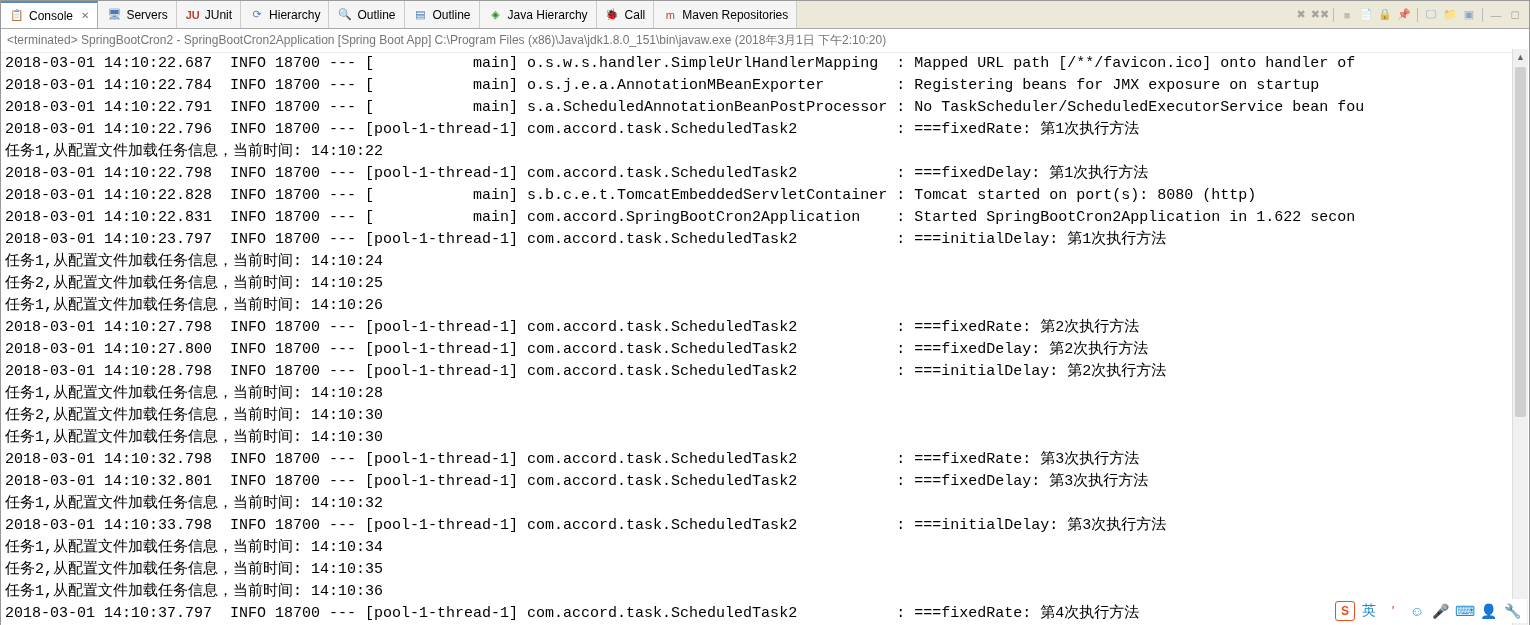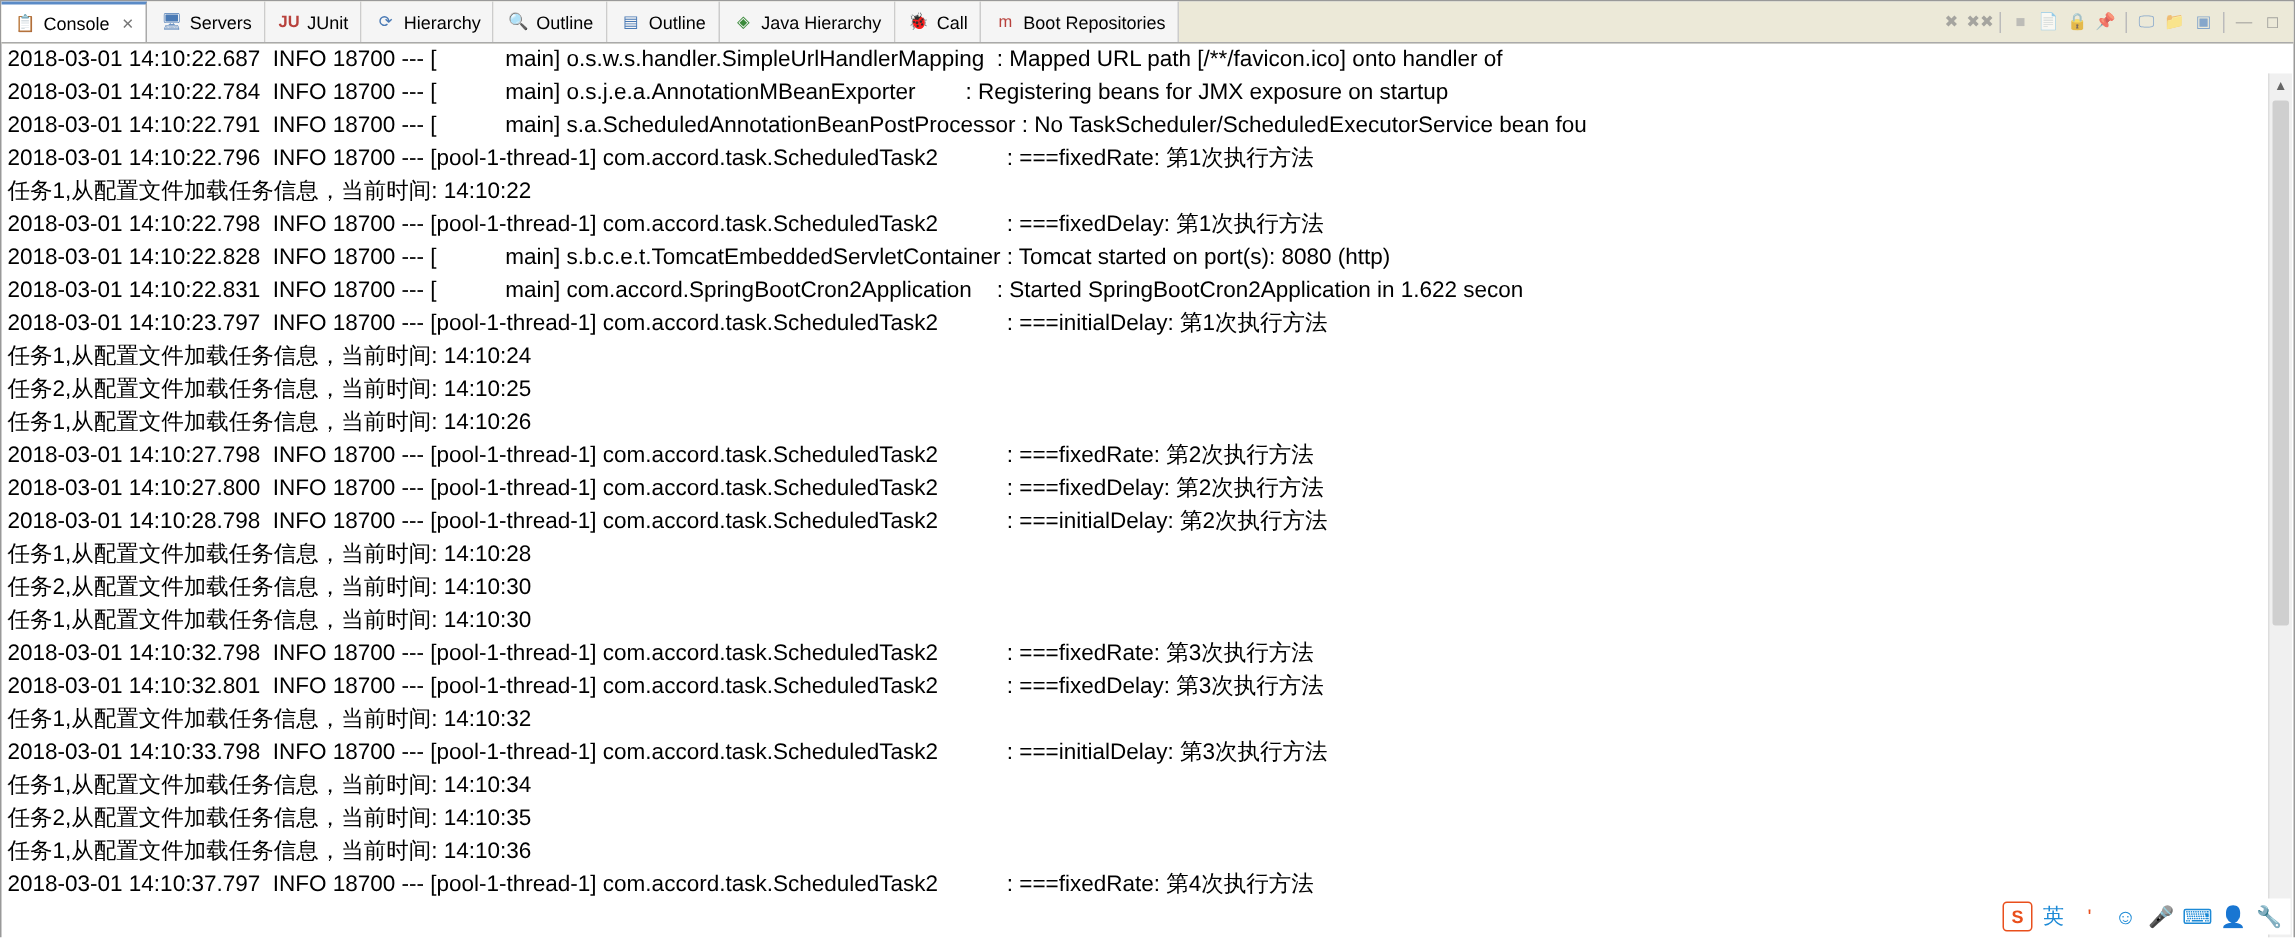--- a/index.html
+++ b/index.html
@@ -75,21 +75,21 @@
       background: #bbb;
       margin: 0 2px;
     }
     .status-line {
       padding: 3px 6px;
       font-size: 12px;
       color: #757575;
       border-bottom: 1px solid #eee;
     }
     .console-output {
-      font-family: Liberation Sans, sans-serif;
+      font-family: Liberation Mono, monospace;
       font-size: 15px;
       line-height: 22px;
       padding: 0 4px;
       white-space: pre;
       overflow: hidden;
       color: #000;
     }
     .console-line { white-space: pre; }
     .scroll-v {
       position: absolute;
@@ -174,41 +174,42 @@
         <div class="tab">
           <span class="tab-icon" style="color: rgb(58, 138, 58);">◈</span>
           <span>Java Hierarchy</span>
         </div>
         <div class="tab">
           <span class="tab-icon" style="color: rgb(58, 138, 58);">🐞</span>
           <span>Call</span>
         </div>
         <div class="tab">
           <span class="tab-icon" style="color: rgb(184, 65, 60);">m</span>
-          <span>Boot Repositories</span>
+          <span>Maven Repositories</span>
         </div>
       </div>
     <div class="toolbar-right" id="toolbar-right">
         <span class="toolbar-icon" style="color: rgb(136, 136, 136); font-size: 11px;">✖</span>
         <span class="toolbar-icon" style="color: rgb(136, 136, 136); font-size: 11px;">✖✖</span>
         <div class="toolbar-sep"></div>
         <span class="toolbar-icon" style="color: rgb(170, 170, 170); font-size: 11px;">■</span>
         <span class="toolbar-icon" style="color: rgb(192, 133, 63); font-size: 11px;">📄</span>
         <span class="toolbar-icon" style="color: rgb(192, 133, 63); font-size: 11px;">🔒</span>
         <span class="toolbar-icon" style="color: rgb(136, 136, 136); font-size: 11px;">📌</span>
         <div class="toolbar-sep"></div>
         <span class="toolbar-icon" style="color: rgb(90, 138, 198); font-size: 11px;">🖵</span>
         <span class="toolbar-icon" style="color: rgb(192, 133, 63); font-size: 11px;">📁</span>
         <span class="toolbar-icon" style="color: rgb(90, 138, 198); font-size: 11px;">▣</span>
         <div class="toolbar-sep"></div>
         <span class="toolbar-icon" style="color: rgb(136, 136, 136); font-size: 11px;">—</span>
         <span class="toolbar-icon" style="color: rgb(136, 136, 136); font-size: 11px;">◻</span>
       </div>
   </div>
 
+  <div class="status-line">&lt;terminated&gt; SpringBootCron2 - SpringBootCron2Application [Spring Boot App] C:\Program Files (x86)\Java\jdk1.8.0_151\bin\javaw.exe (2018年3月1日 下午2:10:20)</div>
 
   <div class="console-output" id="console-output"><div class="console-line">2018-03-01 14:10:22.687  INFO 18700 --- [           main] o.s.w.s.handler.SimpleUrlHandlerMapping  : Mapped URL path [/**/favicon.ico] onto handler of </div><div class="console-line">2018-03-01 14:10:22.784  INFO 18700 --- [           main] o.s.j.e.a.AnnotationMBeanExporter        : Registering beans for JMX exposure on startup</div><div class="console-line">2018-03-01 14:10:22.791  INFO 18700 --- [           main] s.a.ScheduledAnnotationBeanPostProcessor : No TaskScheduler/ScheduledExecutorService bean fou</div><div class="console-line">2018-03-01 14:10:22.796  INFO 18700 --- [pool-1-thread-1] com.accord.task.ScheduledTask2           : ===fixedRate: 第1次执行方法</div><div class="console-line">任务1,从配置文件加载任务信息，当前时间: 14:10:22</div><div class="console-line">2018-03-01 14:10:22.798  INFO 18700 --- [pool-1-thread-1] com.accord.task.ScheduledTask2           : ===fixedDelay: 第1次执行方法</div><div class="console-line">2018-03-01 14:10:22.828  INFO 18700 --- [           main] s.b.c.e.t.TomcatEmbeddedServletContainer : Tomcat started on port(s): 8080 (http)</div><div class="console-line">2018-03-01 14:10:22.831  INFO 18700 --- [           main] com.accord.SpringBootCron2Application    : Started SpringBootCron2Application in 1.622 secon</div><div class="console-line">2018-03-01 14:10:23.797  INFO 18700 --- [pool-1-thread-1] com.accord.task.ScheduledTask2           : ===initialDelay: 第1次执行方法</div><div class="console-line">任务1,从配置文件加载任务信息，当前时间: 14:10:24</div><div class="console-line">任务2,从配置文件加载任务信息，当前时间: 14:10:25</div><div class="console-line">任务1,从配置文件加载任务信息，当前时间: 14:10:26</div><div class="console-line">2018-03-01 14:10:27.798  INFO 18700 --- [pool-1-thread-1] com.accord.task.ScheduledTask2           : ===fixedRate: 第2次执行方法</div><div class="console-line">2018-03-01 14:10:27.800  INFO 18700 --- [pool-1-thread-1] com.accord.task.ScheduledTask2           : ===fixedDelay: 第2次执行方法</div><div class="console-line">2018-03-01 14:10:28.798  INFO 18700 --- [pool-1-thread-1] com.accord.task.ScheduledTask2           : ===initialDelay: 第2次执行方法</div><div class="console-line">任务1,从配置文件加载任务信息，当前时间: 14:10:28</div><div class="console-line">任务2,从配置文件加载任务信息，当前时间: 14:10:30</div><div class="console-line">任务1,从配置文件加载任务信息，当前时间: 14:10:30</div><div class="console-line">2018-03-01 14:10:32.798  INFO 18700 --- [pool-1-thread-1] com.accord.task.ScheduledTask2           : ===fixedRate: 第3次执行方法</div><div class="console-line">2018-03-01 14:10:32.801  INFO 18700 --- [pool-1-thread-1] com.accord.task.ScheduledTask2           : ===fixedDelay: 第3次执行方法</div><div class="console-line">任务1,从配置文件加载任务信息，当前时间: 14:10:32</div><div class="console-line">2018-03-01 14:10:33.798  INFO 18700 --- [pool-1-thread-1] com.accord.task.ScheduledTask2           : ===initialDelay: 第3次执行方法</div><div class="console-line">任务1,从配置文件加载任务信息，当前时间: 14:10:34</div><div class="console-line">任务2,从配置文件加载任务信息，当前时间: 14:10:35</div><div class="console-line">任务1,从配置文件加载任务信息，当前时间: 14:10:36</div><div class="console-line">2018-03-01 14:10:37.797  INFO 18700 --- [pool-1-thread-1] com.accord.task.ScheduledTask2           : ===fixedRate: 第4次执行方法</div></div>
 
   <div class="scroll-v">
     <div class="scroll-up">▲</div>
     <div class="scroll-thumb"></div>
     <div class="scroll-down">▼</div>
   </div>
 
   <div class="ime-bar">

